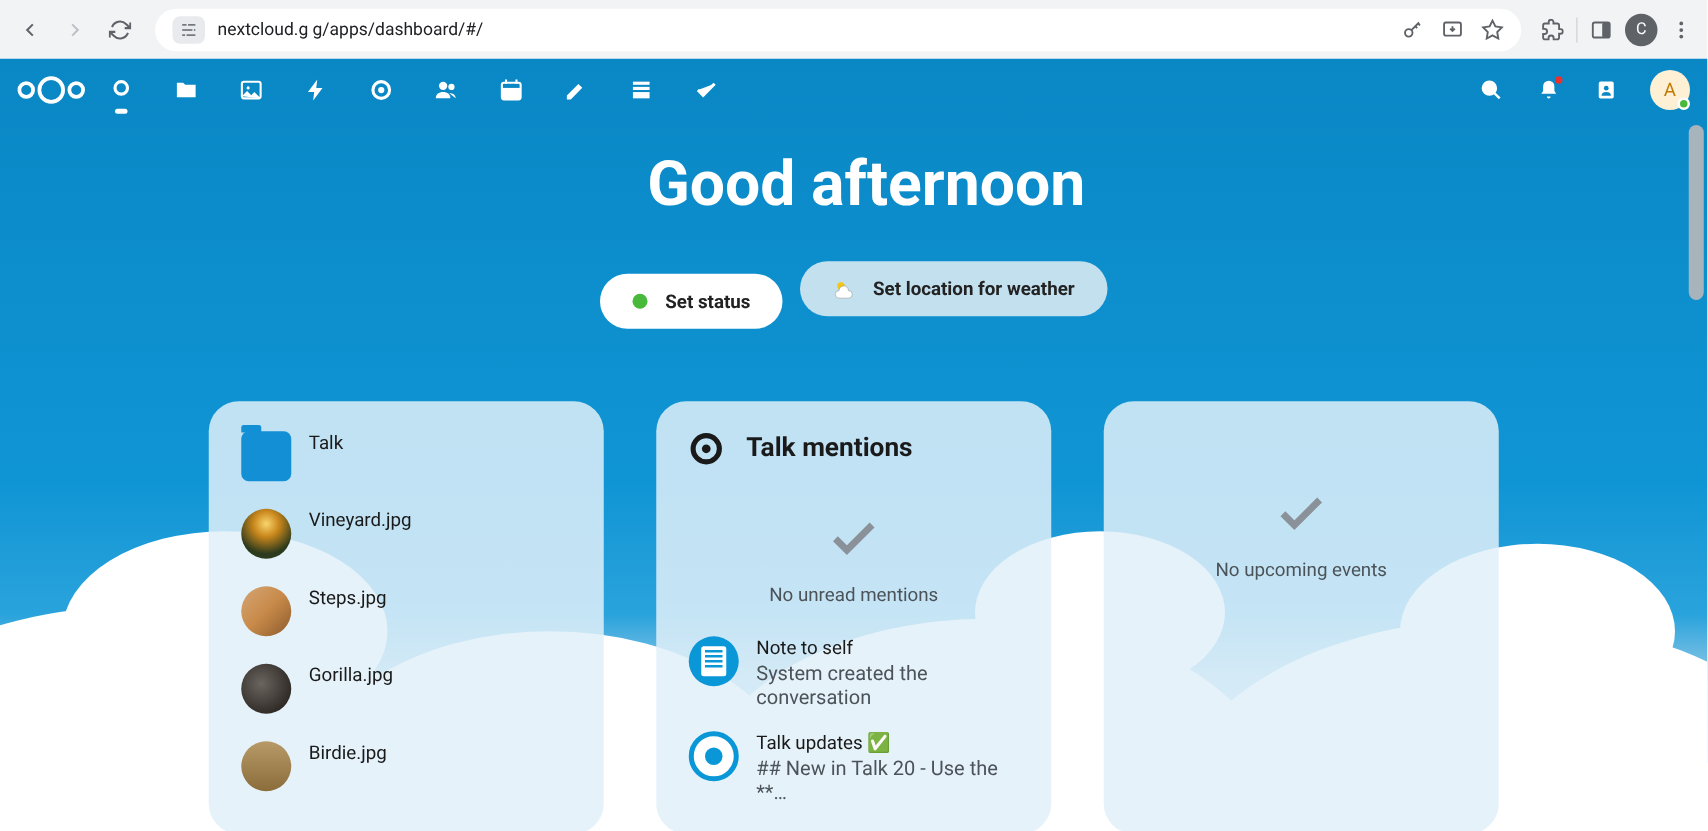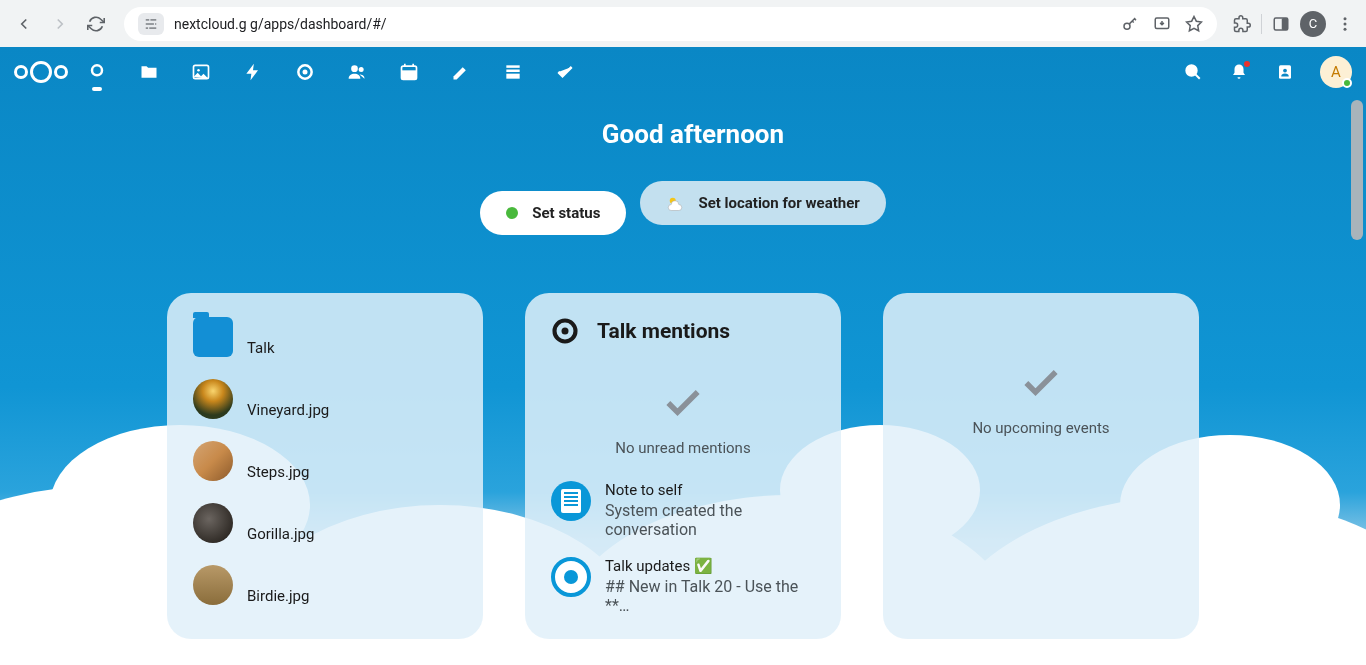--- a/index.html
+++ b/index.html
@@ -36,40 +36,40 @@
 .nav-icon svg { width:20px; height:20px; fill:#fff; }
 .nav-icon.active::after { content:""; position:absolute; bottom:-8px; left:50%; transform:translateX(-50%); width:10px; height:4px; background:#fff; border-radius:2px; }
 .topnav-right { margin-left:auto; display:flex; align-items:center; gap:24px; }
 .topnav-right svg { width:18px; height:18px; fill:#fff; }
 .notif-dot { position:absolute; top:0; right:0; width:6px; height:6px; background:#e9322d; border-radius:50%; }
 .user-avatar { width:32px; height:32px; border-radius:50%; background:#fdf0d5; color:#c47a00; display:flex; align-items:center; justify-content:center; font-size:15px; position:relative; }
 .user-avatar-dot { position:absolute; bottom:0; right:0; width:10px; height:10px; background:#49b93c; border-radius:50%; border:2px solid #fff; }
 
 
 .content { position:relative; z-index:3; padding:22px 0 0; }
-.greeting { text-align:center; color:#fff; font-size:26px; font-weight:700; margin-bottom:32px;padding-left:20px; }
+.greeting { text-align:center; color:#fff; font-size:50px; font-weight:700; margin-bottom:32px;padding-left:20px; }
 .status-row { display:flex; justify-content:center; gap:14px; margin-bottom:58px; }
 .pill { height:44px; border-radius:22px; padding:0 26px; display:flex; align-items:center; gap:14px; font-size:15px; font-weight:700; cursor:pointer; border:none; }
 .pill.white { background:#fff; color:#222;margin-top:10px; }
 .pill.blue { background:#c3e0ef; color:#222; }
 .dot-green { width:12px; height:12px; background:#49b93c; border-radius:50%; }
 .weather-icon { width:18px; height:18px; }
 
 
 .widgets { display:flex; justify-content:center; gap:42px; }
 .widget { width:316px; background:rgba(224,240,249,0.85); border-radius:24px; padding:24px 26px; }
 .widget-header { display:flex; align-items:center; gap:18px; margin-bottom:22px; }
 .widget-header svg { width:28px; height:28px; }
 .widget-title { font-size:21px; font-weight:700; color:#1a1a1a; }
 .empty-state { text-align:center; padding:14px 0 24px; }
 .empty-state svg { width:44px; height:44px; stroke:#8a9199; margin-bottom:10px; }
 .empty-text { color:#4b5358; font-size:15px; }
 
 .file-list { display:flex; flex-direction:column; gap:22px; }
-.file-item { display:flex; align-items:flex-end; gap:14px; cursor:pointer; }
+.file-item { display:flex; align-items:flex-start; gap:14px; cursor:pointer; }
 .file-thumb { width:40px; height:40px; border-radius:50%; background:#1a8fd0; flex-shrink:0; }
 .file-thumb.folder { border-radius:6px; background:#138fd5; position:relative; }
 .file-thumb.folder::before { content:""; position:absolute; top:-5px; left:0; width:16px; height:6px; background:#138fd5; border-radius:2px 2px 0 0; }
 .thumb-vineyard { background:radial-gradient(circle at 50% 30%, #f9d56e 0%, #c9871c 30%, #2c3a1d 70%); }
 .thumb-steps { background:linear-gradient(135deg,#d4a574 0%,#c88a4a 50%,#8b5a2b 100%); }
 .thumb-gorilla { background:radial-gradient(circle at 40% 40%,#6b6560 0%,#3a3530 60%,#1a1612 100%); }
 .thumb-birdie { background:linear-gradient(180deg,#b89968 0%,#8a6d3b 100%); }
 .file-name { font-size:15px; color:#1a1a1a; }
 
 .mention-list { display:flex; flex-direction:column; gap:18px;justify-content:flex-end; }

